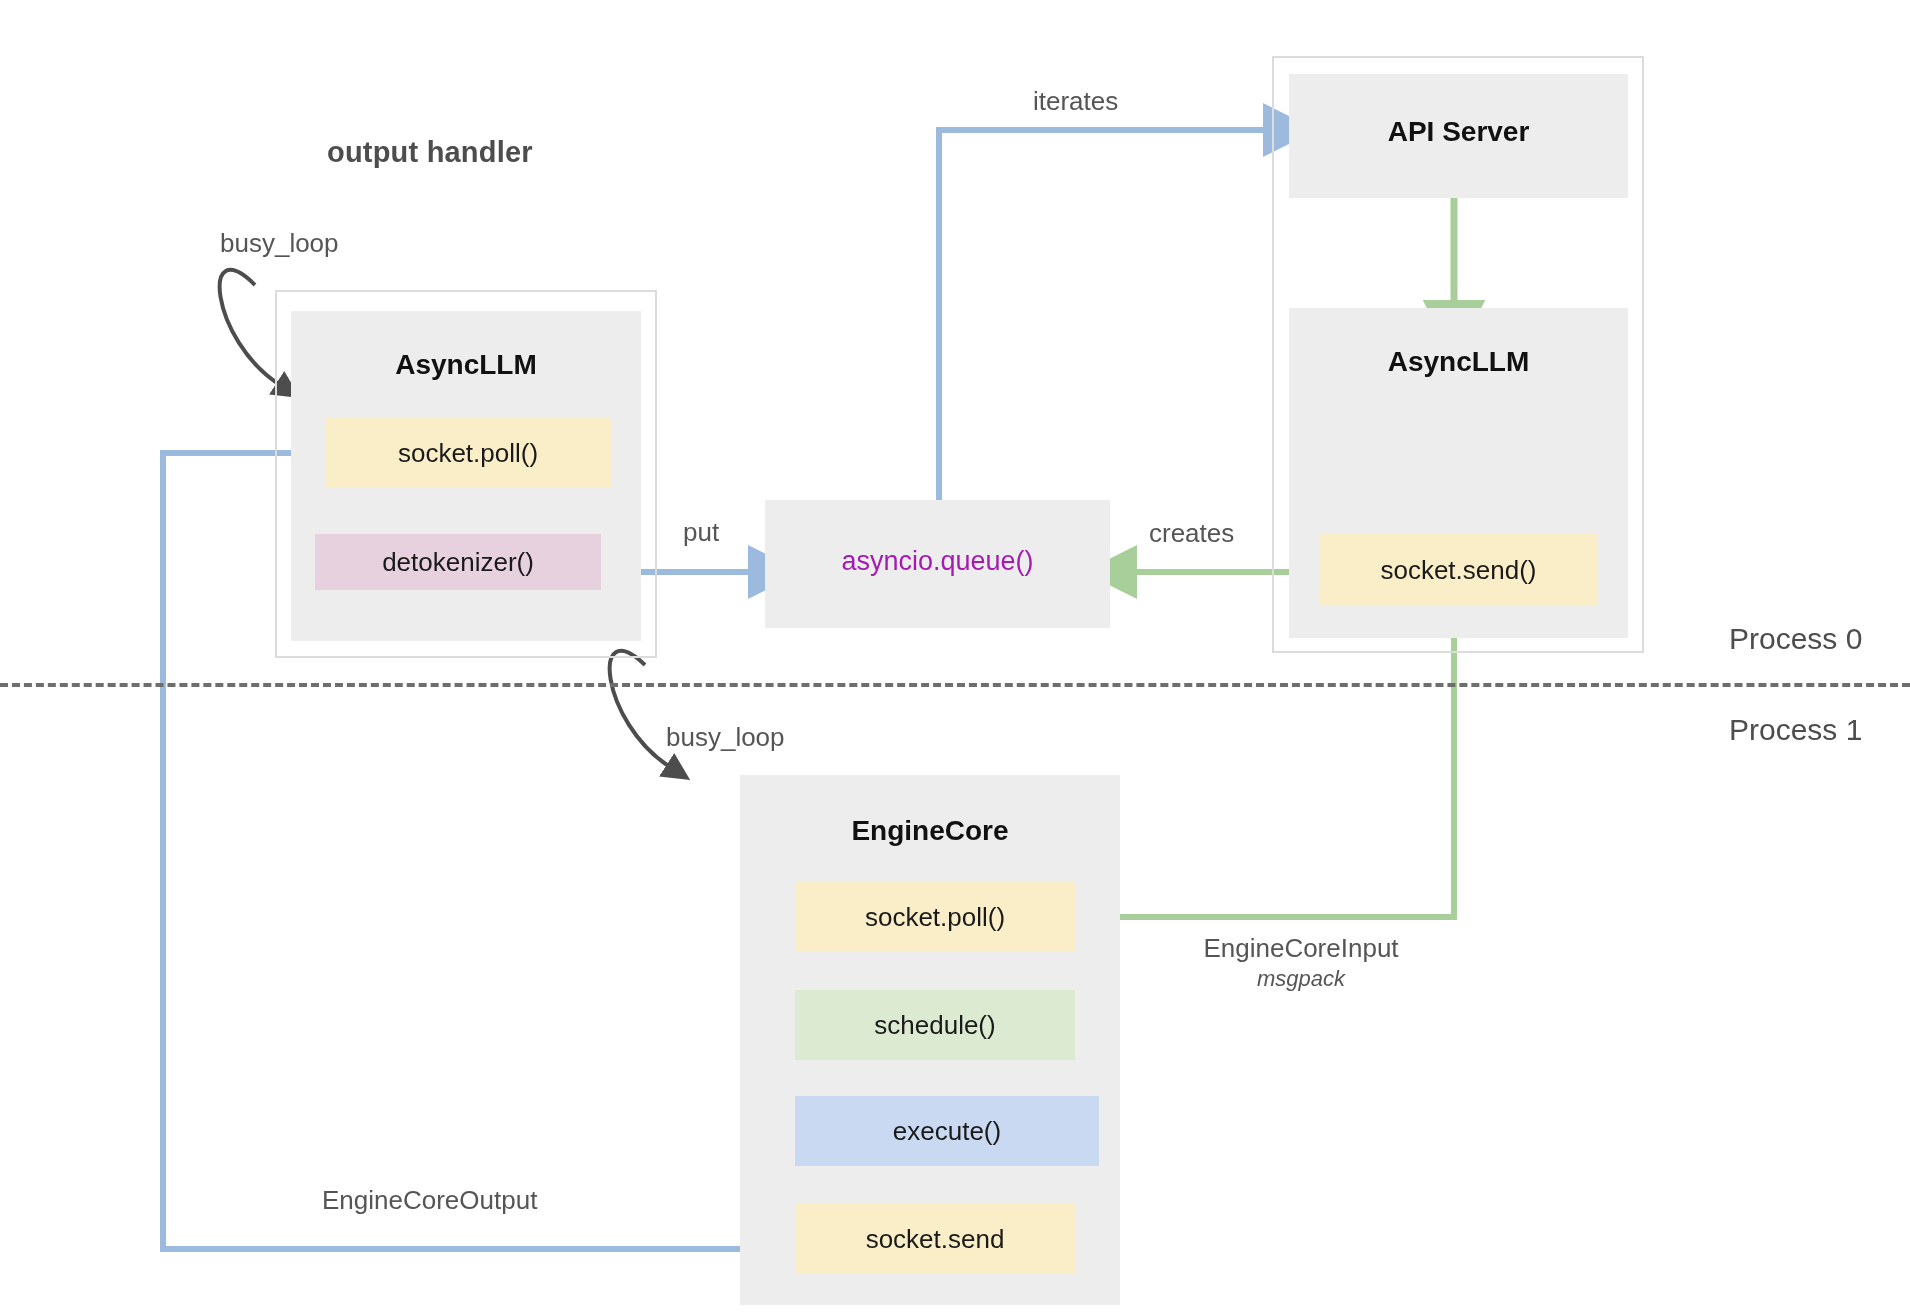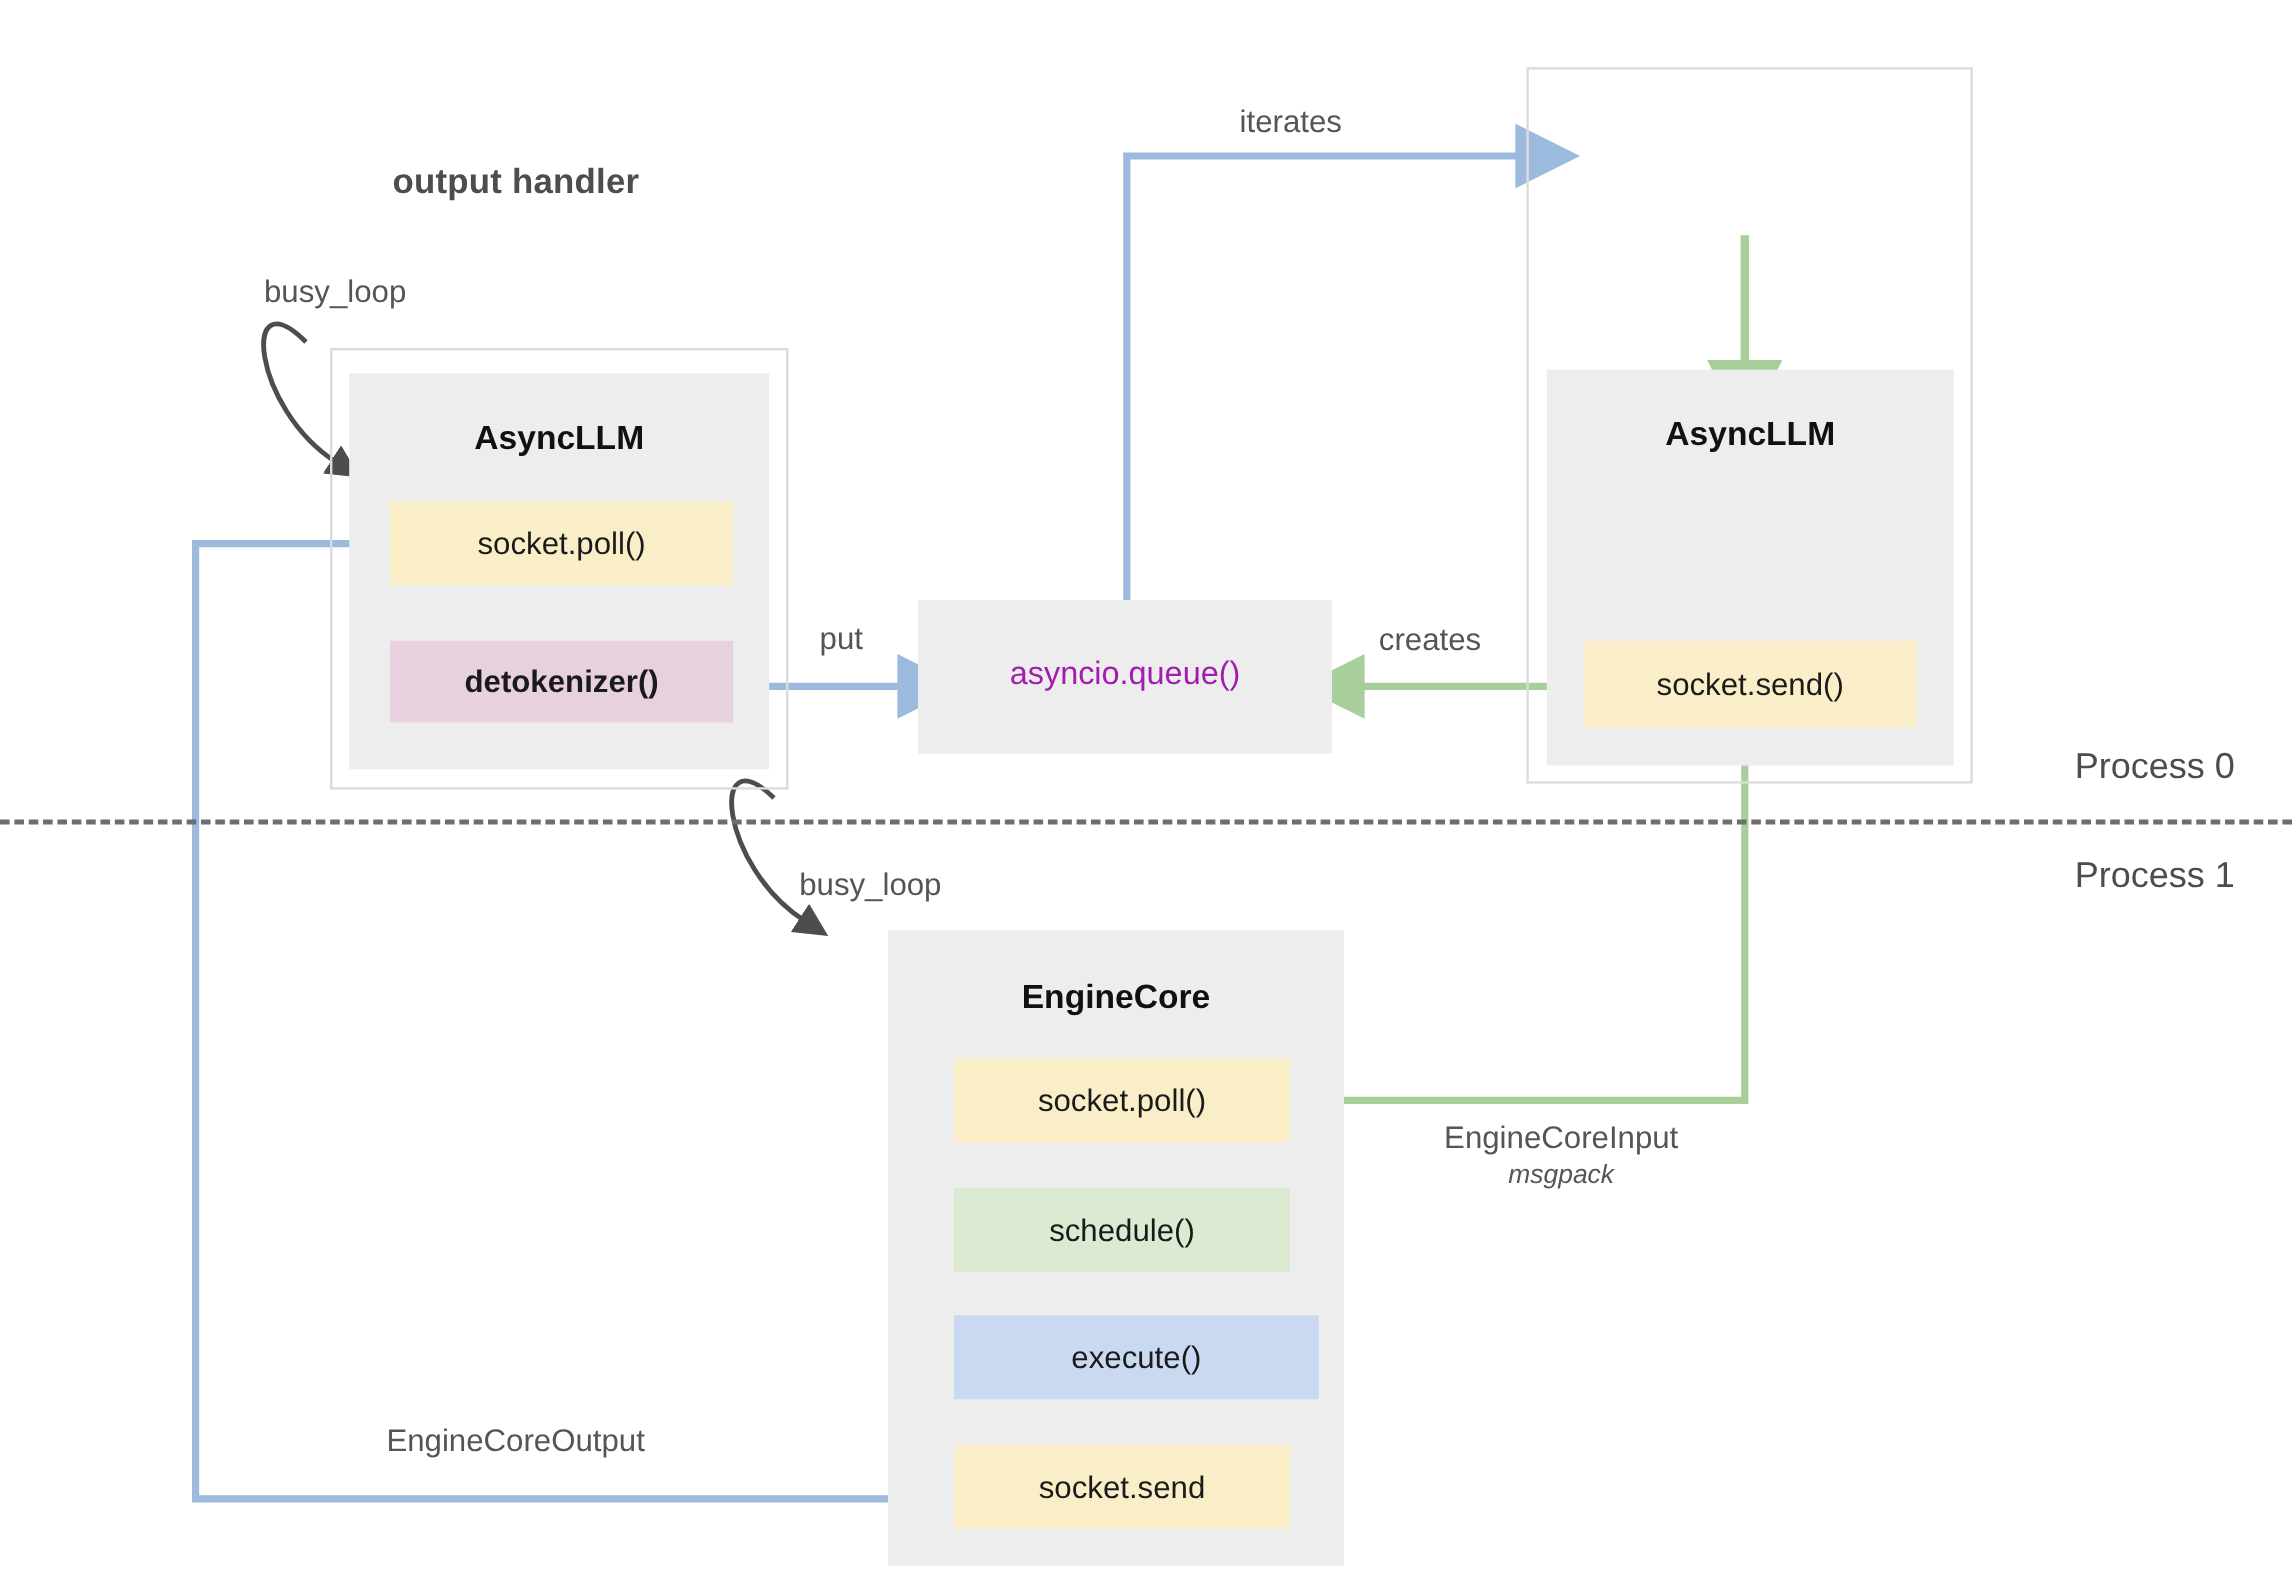--- a/index.html
+++ b/index.html
@@ -143,38 +143,41 @@
   <div class="abs group-frame" style="left:275px; top:290px; width:382px; height:368px;"></div>
 
   <div class="abs box-grey" style="left:291px; top:311px; width:350px; height:330px;">
     <div class="box-title" style="margin-top:38px;">AsyncLLM</div>
   </div>
 
   <div class="abs chip chip-yellow" style="left:325px; top:418px; width:286px; height:70px;">
     <span>socket.poll()</span>
   </div>
 
-  <div class="abs chip chip-pink" style="left:325px; top:534px; width:286px; height:68px;font-weight:bold;">
+  <div class="abs chip chip-pink" style="left:315px; top:534px; width:286px; height:56px;">
     <span>detokenizer()</span>
   </div>
 
   <div class="abs edge-label" style="left:220px; top:228px;">busy_loop</div>
 
   <div class="abs box-grey" style="left:765px; top:500px; width:345px; height:128px;">
     <div class="box-plain-label" style="margin-top:46px;">asyncio.queue()</div>
   </div>
 
   <div class="abs edge-label" style="left:683px; top:517px;text-align:center;">put</div>
 
   <div class="abs edge-label" style="left:1149px; top:518px;">creates</div>
 
   <div class="abs edge-label" style="left:1033px; top:86px;">iterates</div>
 
   <div class="abs group-frame" style="left:1272px; top:56px; width:372px; height:597px;"></div>
 
+  <div class="abs box-grey" style="left:1289px; top:74px; width:339px; height:124px;">
+    <div class="box-title" style="margin-top:42px;">API Server</div>
+  </div>
 
   <div class="abs box-grey" style="left:1289px; top:308px; width:339px; height:330px;">
     <div class="box-title" style="margin-top:38px;">AsyncLLM</div>
   </div>
 
 
   <div class="abs chip chip-yellow" style="left:1320px; top:534px; width:277px; height:72px;">
     <span>socket.send()</span>
   </div>
 

